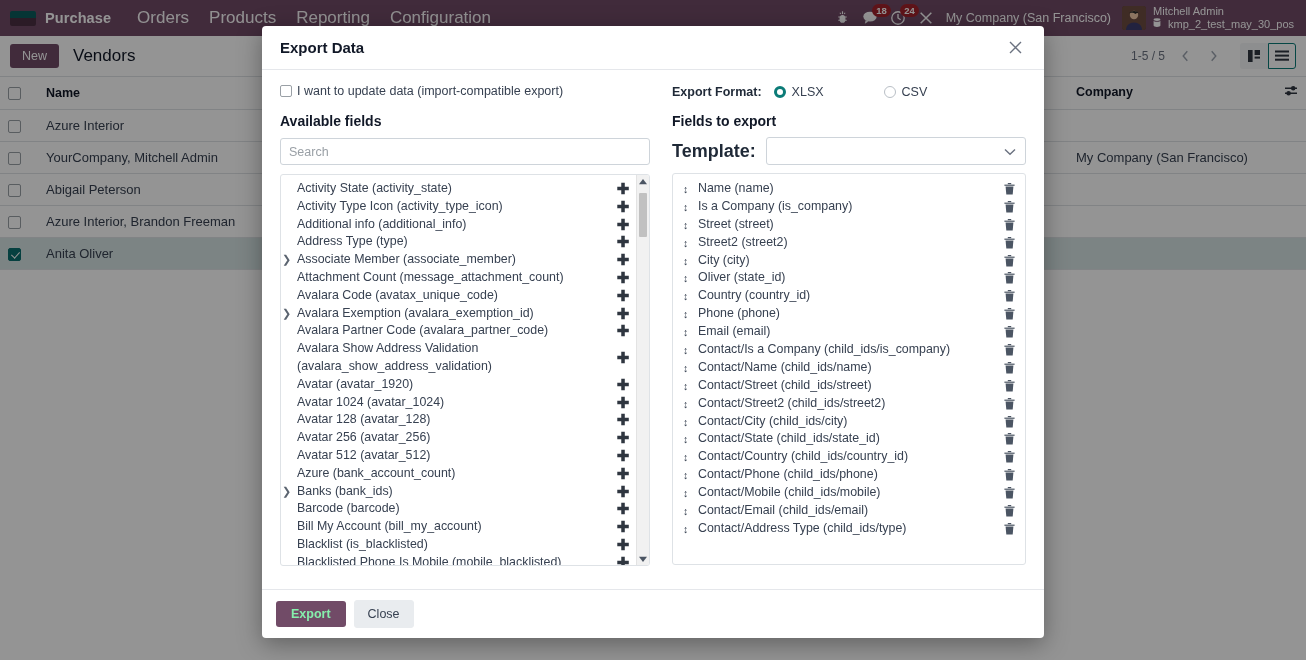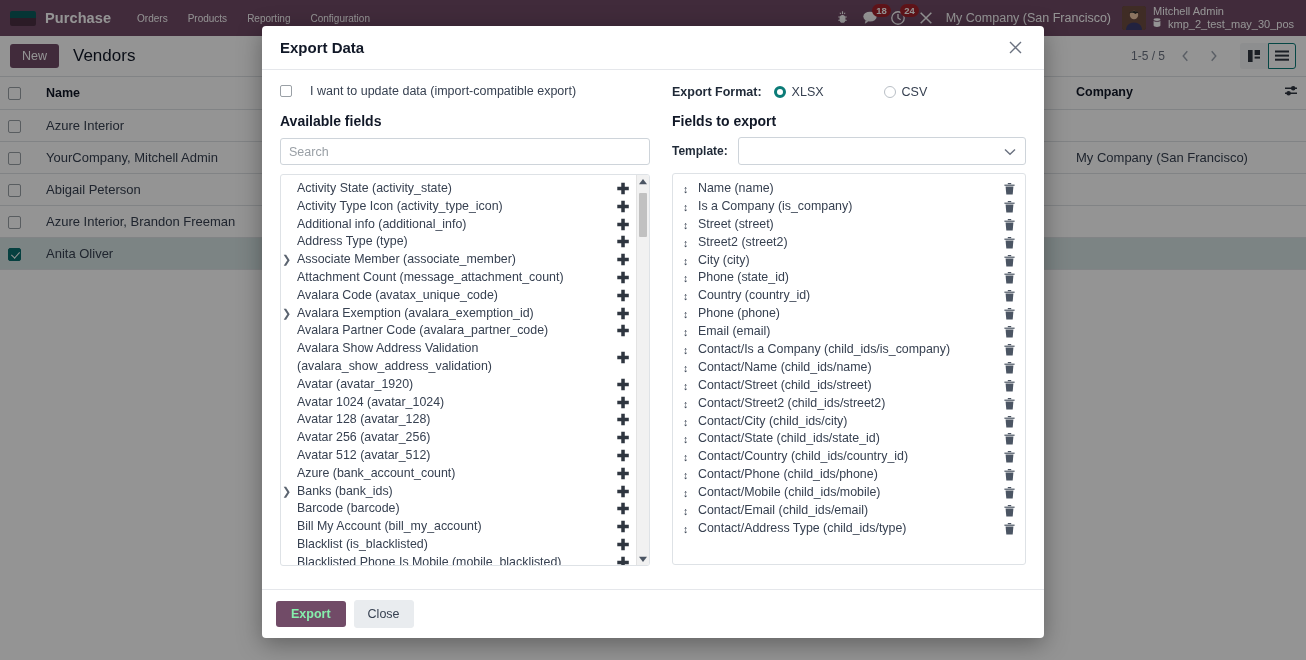--- a/index.html
+++ b/index.html
@@ -29,21 +29,21 @@
     padding: 0 8px 0 10px;
     color: #fff;
   }
   .brand-logo {
     width: 26px; height: 15px; border-radius: 2px;
     background: linear-gradient(#0b5c5c 0 50%, #4a2f43 50% 100%);
     margin-right: 9px;
   }
   .nav-app-name { font-size: 14.5px; font-weight: 700; margin-right: 16px; letter-spacing:.1px;}
   .nav-item {
-    font-size: 10px; padding: 4px 9px; margin: 0 1px;
+    font-size: 17px; padding: 4px 9px; margin: 0 1px;
     border-radius: 3px; white-space: nowrap; cursor: pointer; opacity: .97;
   }
   .nav-spacer { flex: 1; }
   .nav-right { display: flex; align-items: center; gap: 11px; padding-right: 4px;}
   .nav-ico { position: relative; display: inline-flex; align-items:flex-start; justify-content:center; width:17px; height:17px; cursor:pointer;}
   .nav-ico svg { display:block; }
   .badge {
     position: absolute; top: -6px; left: 10px;
     background: #a3242c; color: #fff; font-size: 9.5px; font-weight: 700;
     border-radius: 9px; padding: 1px 4.5px; line-height: 1.25; min-width: 15px; text-align:center;
@@ -133,21 +133,21 @@
   }
   .btn-close {
     background: #e9ecef; color: #374151; border: 1px solid #e9ecef; border-radius: 3px;
     padding: 6px 13px; font-size: 12.5px; cursor:pointer; font-family: inherit;
   }
 
   
   .opts-row { display:flex; align-items: flex-start; }
   .opts-left { width: 392px; }
   .opts-right { flex: 1; display:flex; align-items:center; gap: 12px; padding-top: 1px;}
-  .chk-line { display:flex; align-items:center; gap: 18px; }
+  .chk-line { display:flex; align-items:center; gap: 5px; }
   .chk-box {
     width: 12px; height: 12px; border: 1px solid #9aa0a6; border-radius: 2px; background:#fff; cursor:pointer;
   }
   .chk-label { font-size: 12.5px; color:#374151; }
   .fmt-label { font-size: 12.5px; font-weight: 700; color:#1f2937; }
   .radio-wrap { display:flex; align-items:center; gap:6px; cursor:pointer; }
   .radio {
     width: 12px; height: 12px; border-radius: 50%; border: 1.5px solid #b9bfc6; background:#fff;
     display:inline-block; position: relative;
   }
@@ -161,21 +161,21 @@
   .col-head { font-size: 14px; font-weight: 700; color:#111827; margin-bottom: 9px; }
   .col-head.right-head { margin-bottom: 8px; }
 
   .search-input {
     width: 100%; height: 27px; border: 1px solid #ced4da; border-radius: 3px;
     padding: 0 8px; font-size: 12.5px; font-family: inherit; color:#374151; outline:none;
   }
   .search-input::placeholder { color: #9aa0a6; }
 
   .tpl-row { display:flex; align-items:center; gap: 10px; margin-bottom: 8px;}
-  .tpl-label { font-size: 12px; font-weight:700; color:#1f2937; }
+  .tpl-label { font-size: 18px; font-weight:700; color:#1f2937; }
   .tpl-select {
     flex: 1; height: 28px; border: 1px solid #ced4da; border-radius: 3px;
     background:#fff; display:flex; align-items:center; padding: 0 9px; cursor:pointer;
   }
   .tpl-value { flex:1; font-size: 12.5px; color:#374151; }
   .chev { color:#6b7280; }
 
   .fieldbox {
     border: 1px solid #dee2e6; border-radius: 3px; background:#fff;
     height: 392px; display:flex; overflow: hidden; position: relative;
@@ -609,21 +609,21 @@
                   <span class="trash">
                     <svg width="11" height="12" viewBox="0 0 11 12" fill="#4b5563">
                       <rect x="0.4" y="1.6" width="10.2" height="1.2"></rect>
                       <rect x="3.8" y="0" width="3.4" height="1.2"></rect>
                       <path d="M1.6 3.4h7.8l-.7 8.1H2.3z"></path>
                     </svg>
                   </span>
                 </li>
                 <li class="eitem">
                   <span class="grip">↕</span>
-                  <span class="elabel">Phone (state_id)</span>
+                  <span class="elabel">Oliver (state_id)</span>
                   <span class="trash">
                     <svg width="11" height="12" viewBox="0 0 11 12" fill="#4b5563">
                       <rect x="0.4" y="1.6" width="10.2" height="1.2"></rect>
                       <rect x="3.8" y="0" width="3.4" height="1.2"></rect>
                       <path d="M1.6 3.4h7.8l-.7 8.1H2.3z"></path>
                     </svg>
                   </span>
                 </li>
                 <li class="eitem">
                   <span class="grip">↕</span>

